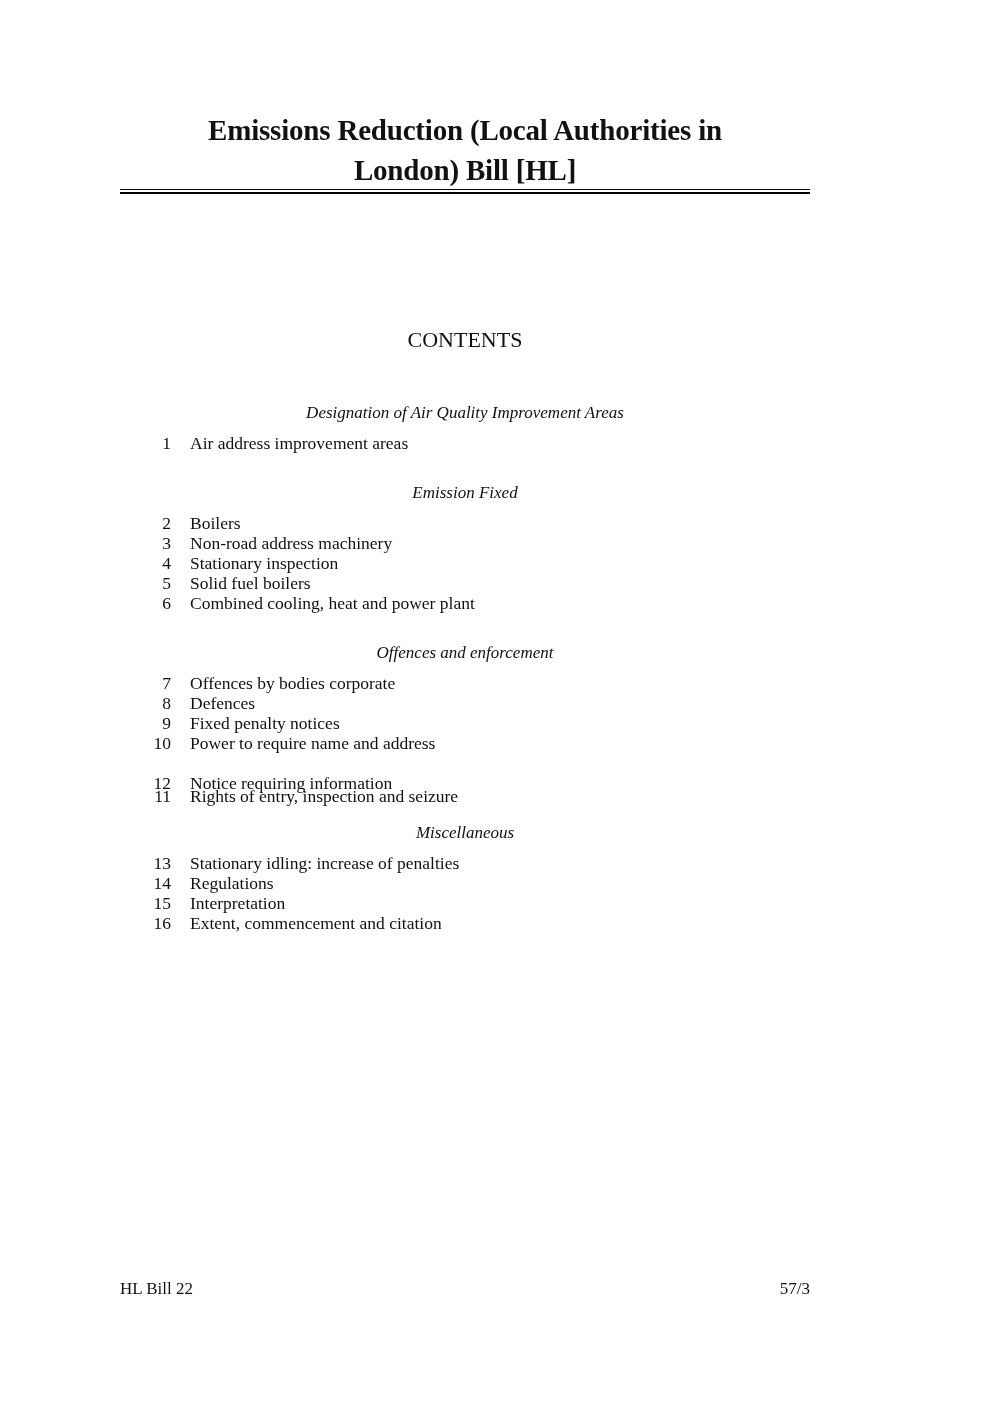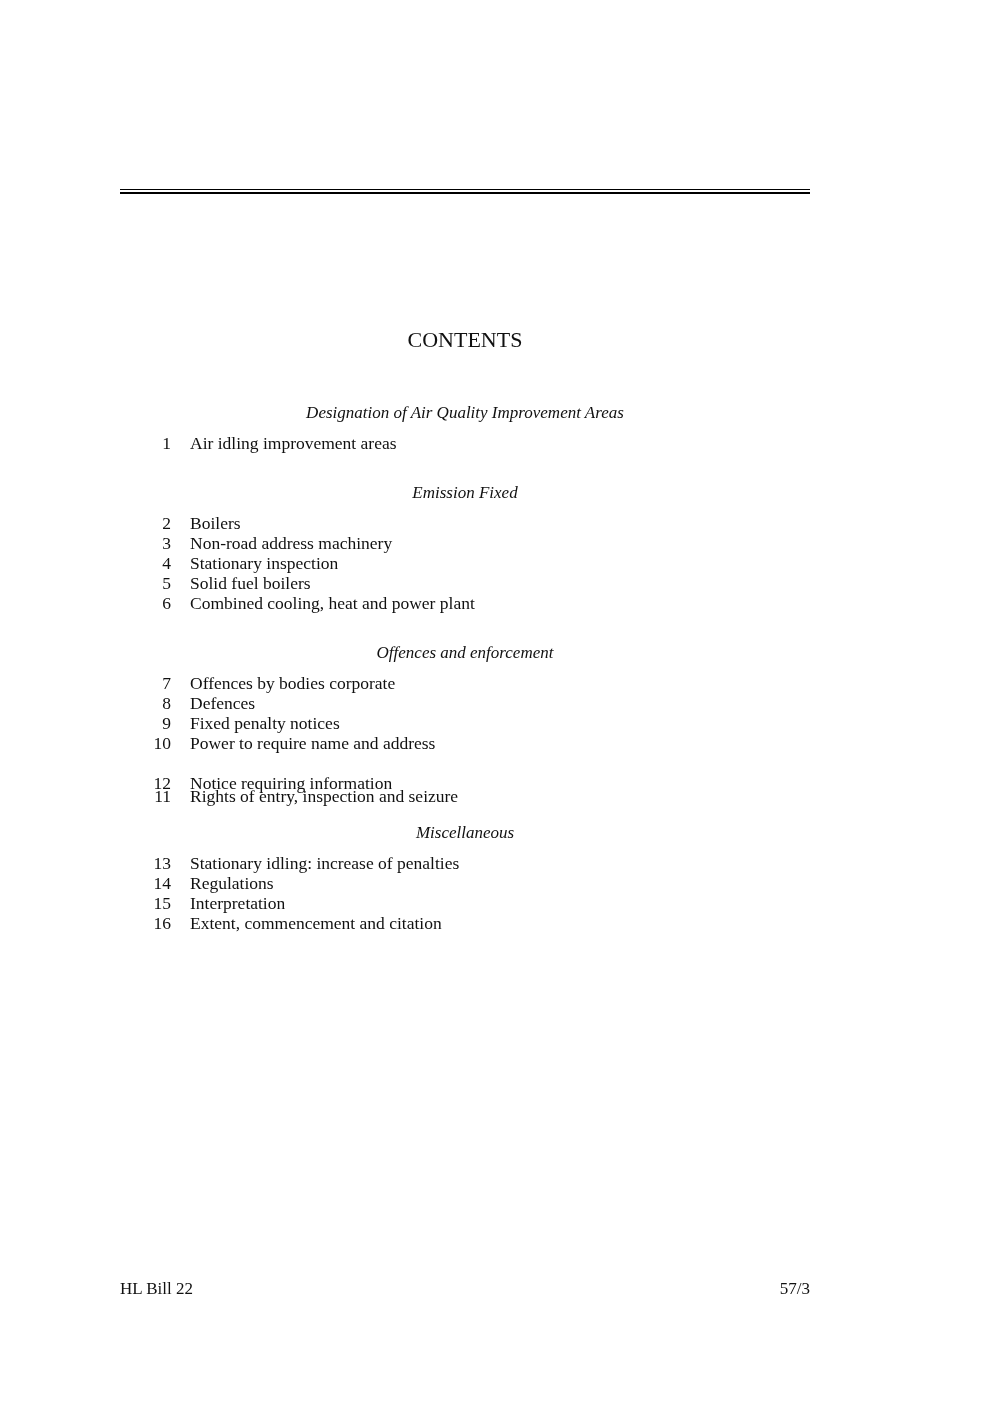--- a/index.html
+++ b/index.html
@@ -44,30 +44,32 @@
     .footer-right {
       position: absolute; right: 181px; top: 1279px; font-size: 17px; line-height: 20px;
     }
   </style>
 </head>
 <body>
 
 <div>
 
   <div class="title">
+    <div>Emissions Reduction (Local Authorities in</div>
+    <div>London) Bill [HL]</div>
   </div>
   <div class="rule-thin"></div>
   <div class="rule-thick"></div>
 
   <div class="contents-heading">CONTENTS</div>
 
   <div class="section-heading" style="top:403px;">Designation of Air Quality Improvement Areas</div>
   <div class="entry" style="top:433px;">
     <span class="num">1</span>
-    <span class="label">Air idling improvement areas</span>
+    <span class="label">Air address improvement areas</span>
   </div>
 
   <div class="section-heading" style="top:483px;">Emission Fixed</div>
   <div class="entry" style="top:513px;">
     <span class="num">2</span>
     <span class="label">Boilers</span>
   </div>
   <div class="entry" style="top:533px;">
     <span class="num">3</span>
     <span class="label">Non-road address machinery</span>

